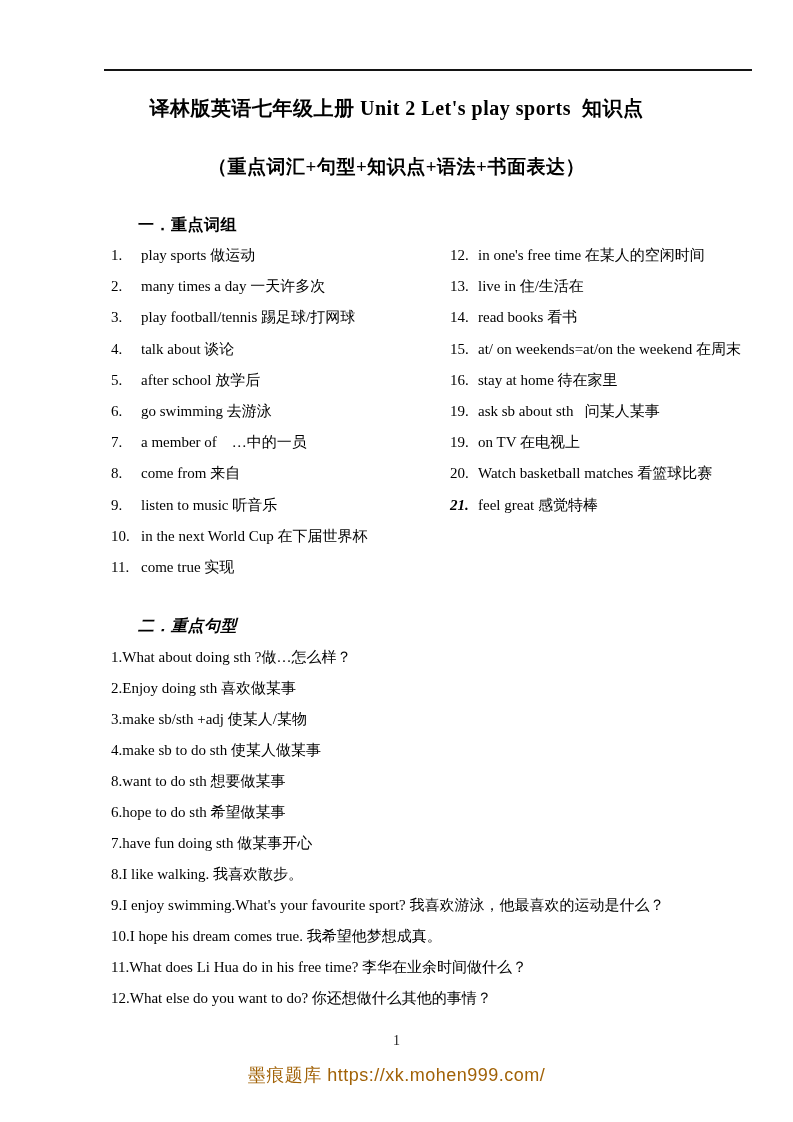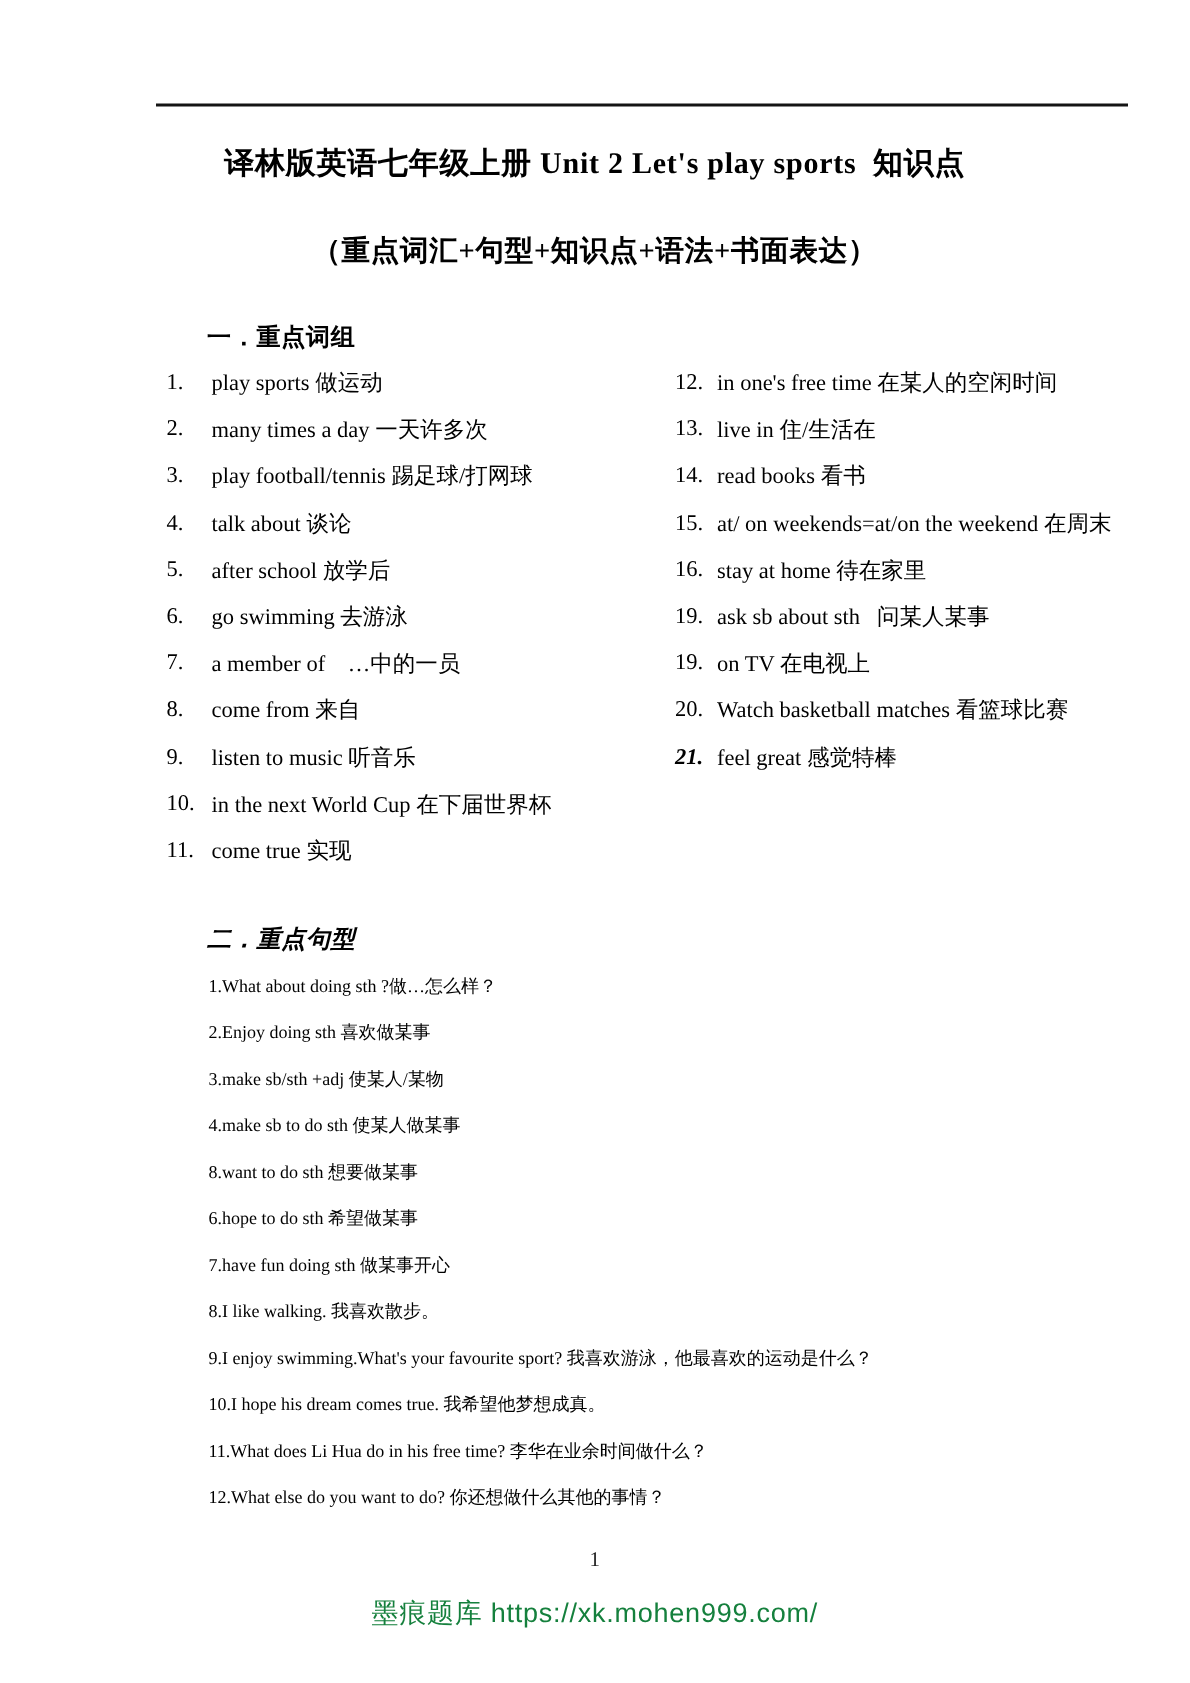--- a/index.html
+++ b/index.html
@@ -41,29 +41,29 @@
     display:flex; align-items:center;
     height:31.2px; font-size:15px;
   }
   .row .num  { flex:0 0 30px; width:30px; }
   .col-right .row .num { flex:0 0 28px; width:28px; }
   .row .txt  { white-space:pre; }
   .bold-num  { font-weight:bold;font-style:italic; }
   .sentences { position:absolute; top:642px; left:70px; width:665px; }
   .sentence  {
     height:31px; line-height:31px;
-    font-size:12px; white-space:pre;margin-left:28px;
+    font-size:15px; white-space:pre;
   }
   .pagenum {
     position:absolute; top:1033px; left:0; width:100%;
     text-align:center; font-size:14px; color:#222222;
   }
   .footer {
     position:absolute; top:1063px; left:0; width:100%;
-    text-align:center; font-size:18px; color:#15803d;
+    text-align:center; font-size:18px; color:#a16207;
     font-family:"Liberation Sans","DejaVu Sans",sans-serif;
     letter-spacing:0.5px;
   }
 </style>
 </head>
 <body>
 
 <div class="page">
 
   <div class="toprule"></div>

